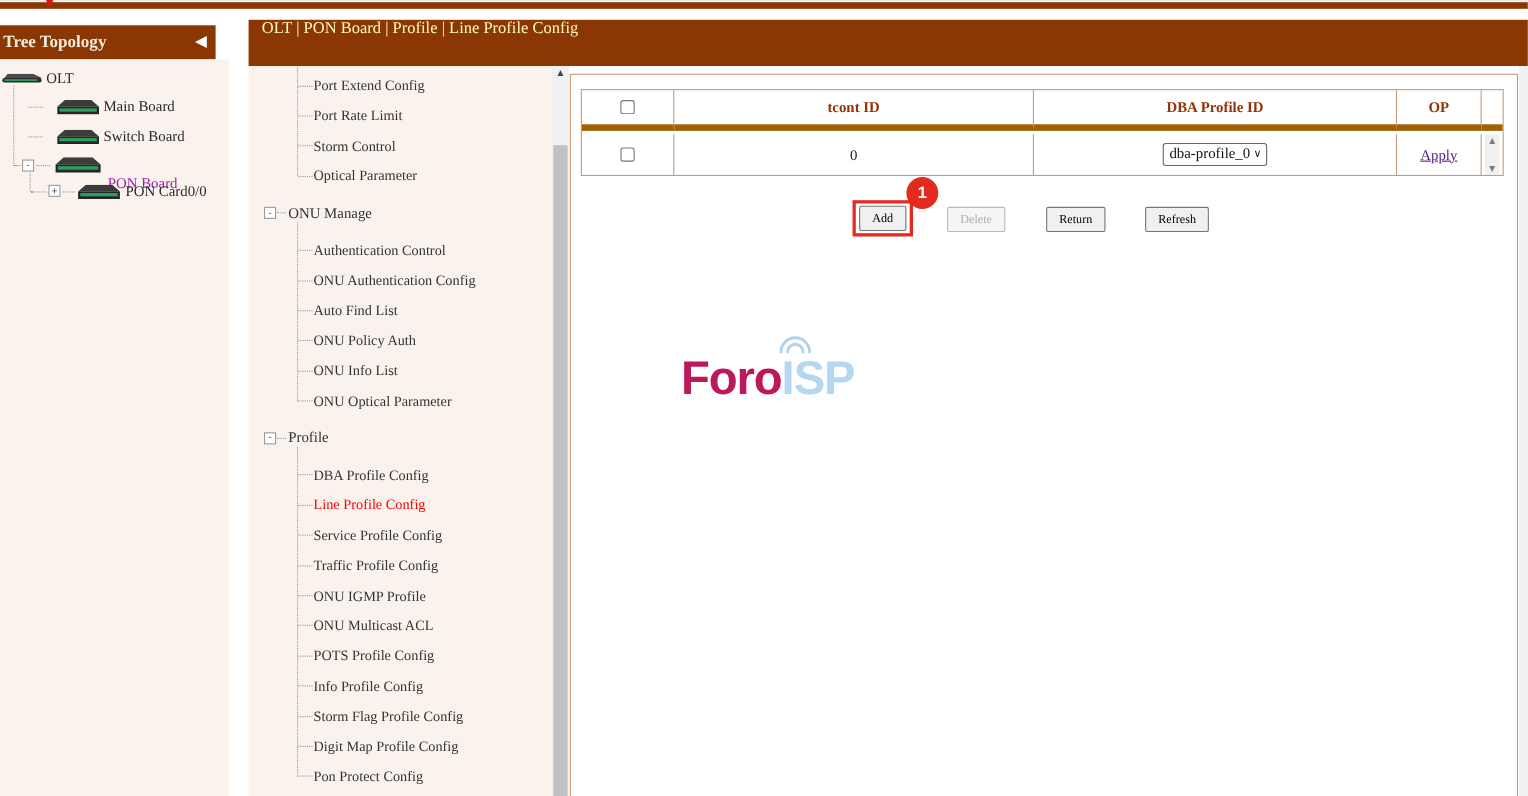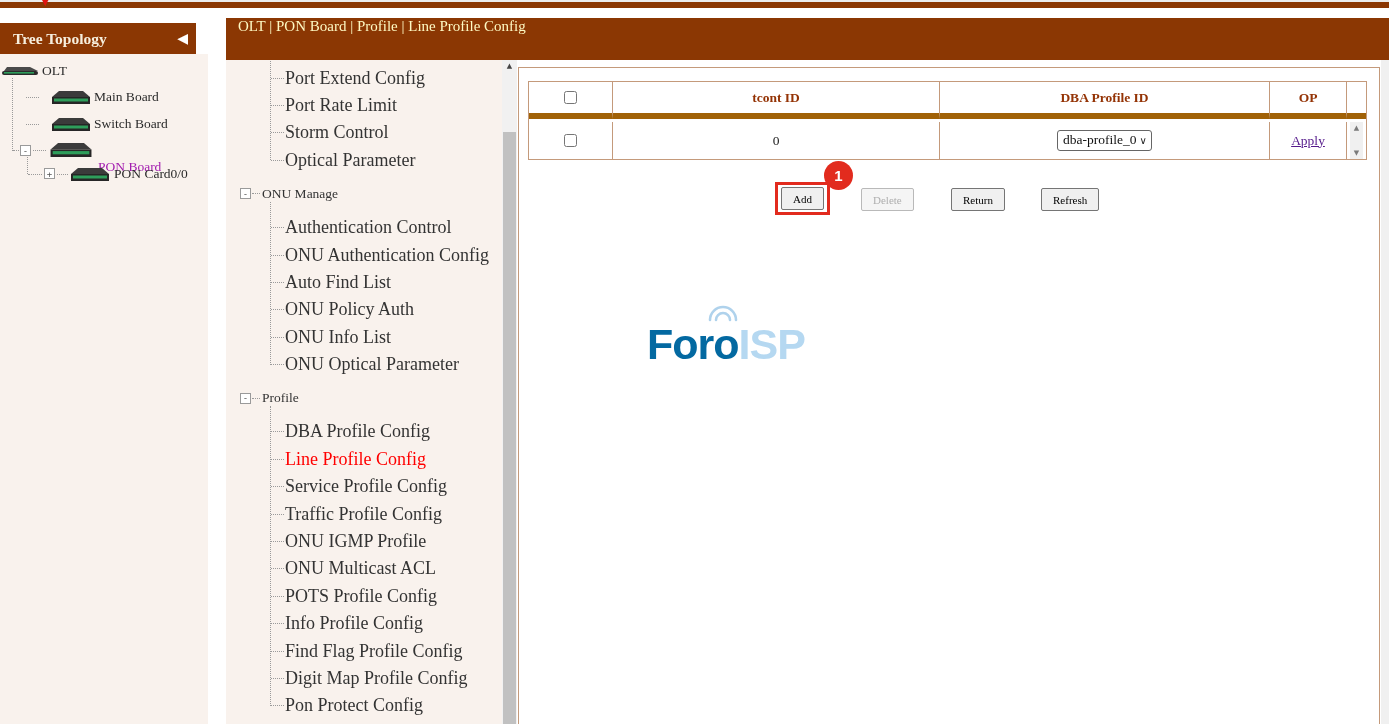--- a/index.html
+++ b/index.html
@@ -6,21 +6,21 @@
     background:#fff;font-family:"Liberation Serif",serif;position:relative;}
 
   
   .page-topstrip{position:absolute;left:0;top:0;width:100%;height:2px;background:#ECECEC;}
   .top-bar{position:absolute;left:0;top:2px;width:100%;height:6px;background:#8B3703;}
   .top-red-arrow{position:absolute;left:41px;top:-4px;font-size:11px;color:#E01410;
     font-family:"DejaVu Sans",sans-serif;line-height:12px;}
 
   
   .tree-header{position:absolute;left:0;top:23px;width:196px;height:31px;background:#8B3703;
-    color:#F6EEDD;font-weight:bold;font-size:15.5px;display:flex;align-items:center;padding-left:13px;box-sizing:border-box;}
+    color:#F6EEDD;font-weight:bold;font-size:15.5px;display:flex;align-items:center;padding-left:3px;box-sizing:border-box;}
   .collapse-tri{position:absolute;right:8px;top:8px;font-size:14px;color:#FFF;
     font-family:"DejaVu Sans",sans-serif;cursor:pointer;line-height:15px;}
   .tree-body{position:absolute;left:0;top:54px;width:208px;bottom:0;background:#F9F2ED;}
   .t-row{position:absolute;display:flex;align-items:center;gap:4px;height:20px;font-size:13.5px;color:#2b2b2b;white-space:nowrap;}
   .t-row.sel span{color:#a21caf;margin-top:33px;}
   .dotv{position:absolute;border-left:1px dotted #9a9a9a;width:0;}
   .doth{position:absolute;border-top:1px dotted #9a9a9a;height:0;}
   .tbox{position:absolute;width:11px;height:11px;box-sizing:border-box;border:1px solid #9a9a9a;background:#fff;
     font:9px "DejaVu Sans Mono",monospace;color:#555;display:flex;align-items:center;justify-content:center;cursor:pointer;}
 
@@ -28,21 +28,21 @@
   .crumb-bar{position:absolute;left:226px;top:18px;right:0;height:42px;background:#8B3703;
     color:#fef9c3;font-size:15px;display:flex;align-items:flex-start;padding-left:12px;box-sizing:border-box;}
 
   
   .menu-panel{position:absolute;left:226px;top:60px;width:291px;bottom:0;background:#F9F2ED;overflow:hidden;}
   .menu-content{margin-top:-23px;}
   ul.branch{list-style:none;margin:0;padding:0;position:relative;}
   ul.branch::before{content:"";position:absolute;left:44px;top:-12px;bottom:13.7px;border-left:1px dotted #9a9a9a;}
   ul.branch.b1::before{top:0;}
   ul.branch li{height:27.4px;display:flex;align-items:center;padding-left:59px;position:relative;
-    font-size:18px;color:#333;cursor:pointer;white-space:nowrap;}
+    font-size:13px;color:#333;cursor:pointer;white-space:nowrap;}
   ul.branch li::before{content:"";position:absolute;left:45px;width:13px;top:13.2px;border-top:1px dotted #9a9a9a;}
   ul.branch li.selected span{color:#FF0000;}
   .group-row{height:40px;display:flex;align-items:center;padding-left:36px;position:relative;
     font-size:13.5px;color:#333;cursor:pointer;}
   .group-row .tog{position:absolute;left:14px;top:14.5px;width:11px;height:11px;box-sizing:border-box;
     border:1px solid #9a9a9a;background:#fff;font:9px "DejaVu Sans Mono",monospace;color:#555;
     display:flex;align-items:center;justify-content:center;}
   .group-row::after{content:"";position:absolute;left:26px;width:8px;top:19.5px;border-top:1px dotted #9a9a9a;}
   .menu-scrollbar{position:absolute;right:0;top:0;width:15px;bottom:0;background:#F1F1F1;}
   .sb-up{height:13px;text-align:center;font-size:7px;color:#444;font-family:"DejaVu Sans",sans-serif;line-height:13px;cursor:pointer;}
@@ -79,21 +79,21 @@
   .step-badge{position:absolute;left:305px;top:93px;width:29px;height:29px;border-radius:50%;
     background:#E22B1E;color:#fff;font:bold 15px "Liberation Sans",sans-serif;
     display:flex;align-items:center;justify-content:center;z-index:3;}
   .btn-delete{position:absolute;left:342px;top:120px;}
   .btn-return{position:absolute;left:432px;top:120px;}
   .btn-refresh{position:absolute;left:522px;top:120px;}
 
   
   .logo{position:absolute;left:100px;top:252px;font-family:"Liberation Sans",sans-serif;
     font-weight:bold;font-size:43px;letter-spacing:-1px;position:absolute;user-select:none;}
-  .logo .foro{color:#0369a1;margin-left:28px;}
+  .logo .foro{color:#be185d;}
   .logo .isp{color:#B5D8F1;}
   .logo svg{position:absolute;left:84px;top:-17px;}
 </style>
 </head>
 <body>
 
 <div class="page-topstrip"></div>
 <div class="top-bar"></div>
 <span class="top-red-arrow">▼</span>
 
@@ -226,21 +226,21 @@
       <li>
           <span>ONU Multicast ACL</span>
         </li>
       <li>
           <span>POTS Profile Config</span>
         </li>
       <li>
           <span>Info Profile Config</span>
         </li>
       <li>
-          <span>Find Flag Profile Config</span>
+          <span>Storm Flag Profile Config</span>
         </li>
       <li>
           <span>Digit Map Profile Config</span>
         </li>
       <li>
           <span>Pon Protect Config</span>
         </li>
     </ul>
   </div>
   <div class="menu-scrollbar">

